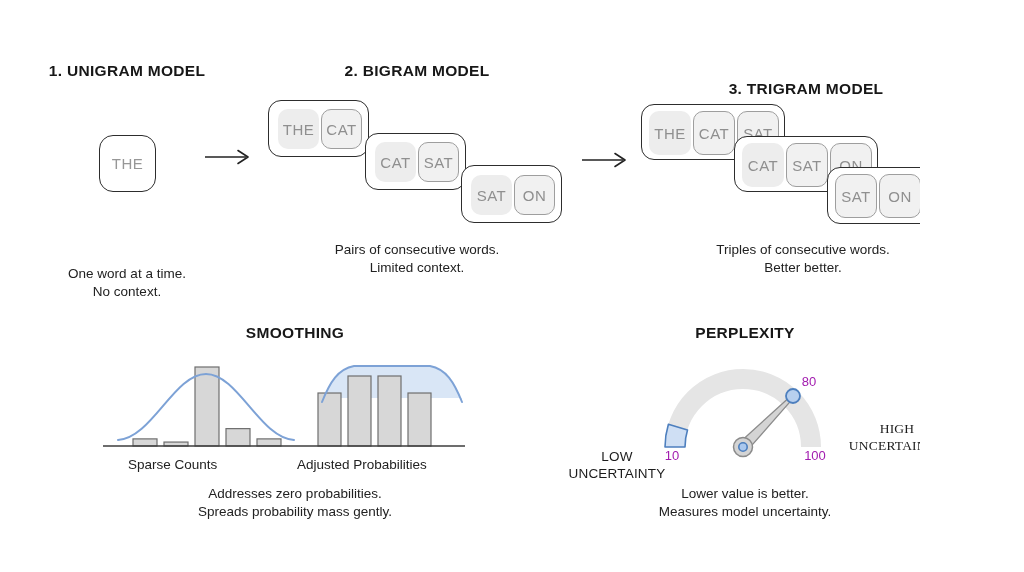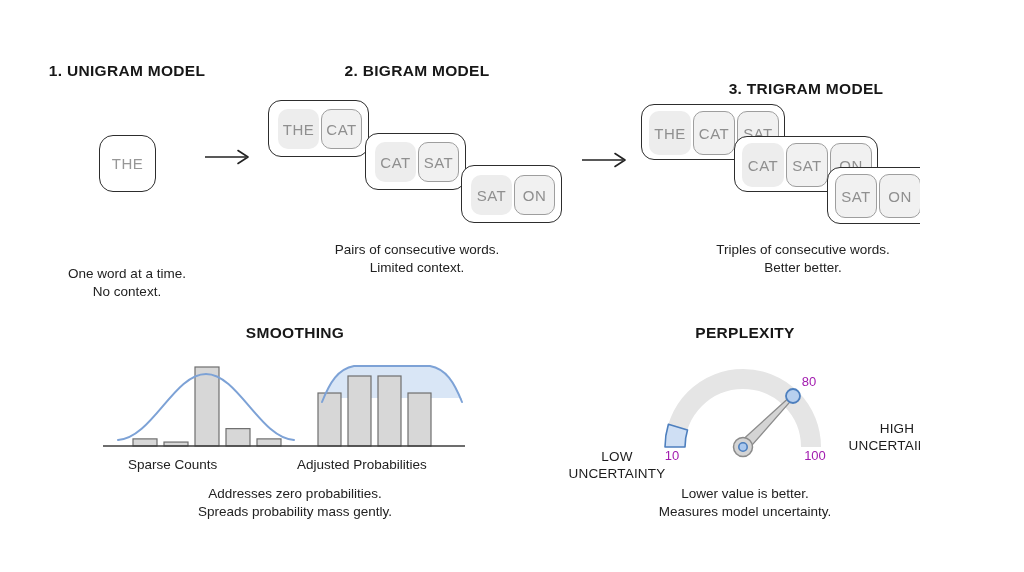--- a/index.html
+++ b/index.html
@@ -152,21 +152,21 @@
   </svg>
 
   <div class="abs gauge-num" style="left:796px;top:374px;width:26px;">80</div>
   <div class="abs gauge-num" style="left:658px;top:448px;width:28px;">10</div>
   <div class="abs gauge-num" style="left:798px;top:448px;width:34px;">100</div>
 
   <div class="abs gauge-side" style="left:552px;top:420px;margin-top:28px;">
     <div>LOW</div>
     <div>UNCERTAINTY</div>
   </div>
-  <div class="abs gauge-side" style="left:832px;top:420px;">
+  <div class="abs gauge-side" style="left:832px;top:420px;font-family:Liberation Serif, serif;">
     <div>HIGH</div>
     <div>UNCERTAINTY</div>
   </div>
 
   <div class="abs caption" style="left:625px;top:485px;">
     <div>Lower value is better.</div>
     <div>Measures model uncertainty.</div>
   </div>
 
 </div>

